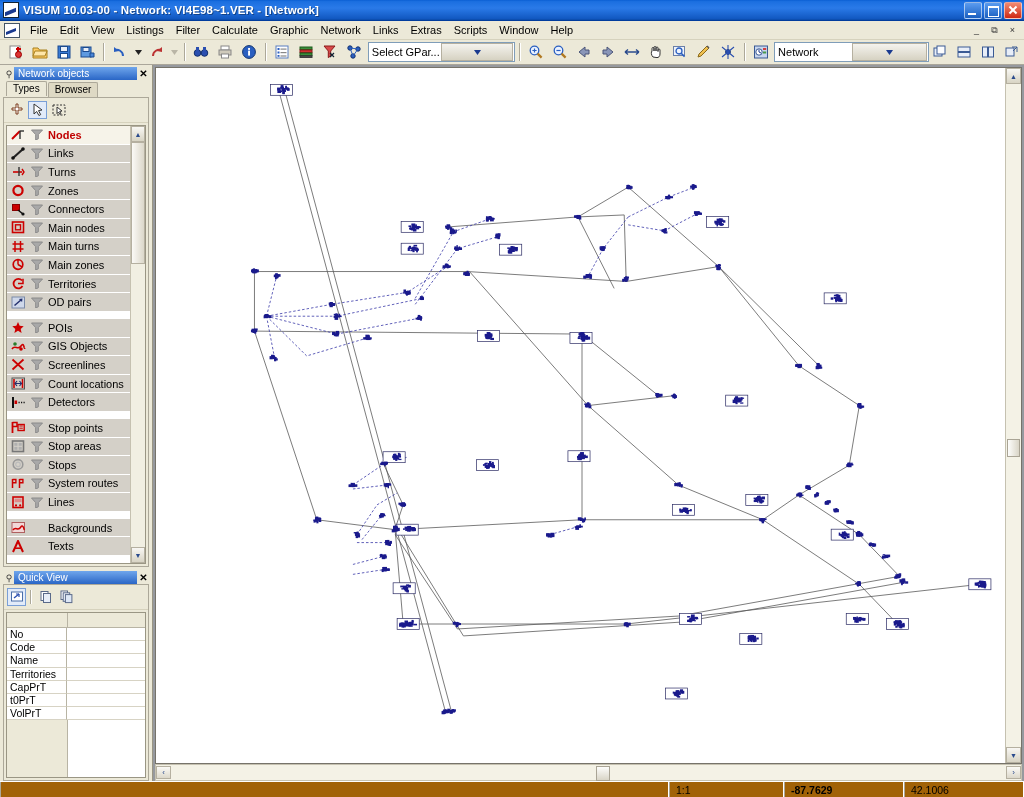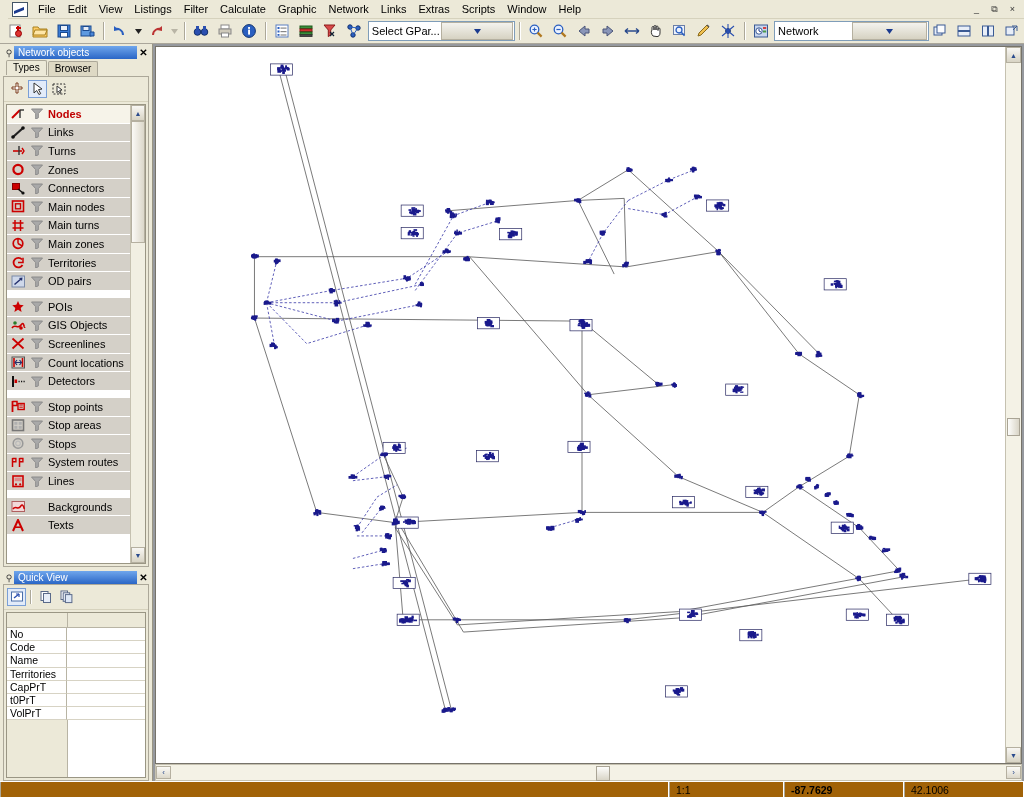--- a/index.html
+++ b/index.html
@@ -55,21 +55,20 @@
   .wb-max i { left: 3px; top: 3px; width: 9px; height: 8px; background: none;
               border: 1px solid #fff; border-top-width: 2px; }
   .wb-cl i:nth-child(1){ left:3px; top:6px; width:10px; height:2px; transform:rotate(45deg);}
   .wb-cl i:nth-child(2){ left:3px; top:6px; width:10px; height:2px; transform:rotate(-45deg);}
 
   
   .menubar {
     height: 18px; background: #ece9d8;
     display: flex; align-items: center; padding-left: 2px;
     border-bottom: 1px solid #d6d2bd;
-    margin-left: 8px;
   }
   .menu-ico {
     width: 14px; height: 13px; margin: 0 4px 0 2px; flex: none;
     background: #fff; border: 1px solid #456; position: relative;
   }
   .menu-ico::after{
     content:""; position:absolute; left:1px; top:6px; width:10px; height:3px;
     background:#1a3a8f; transform: skewY(-22deg);
   }
   .menu-item {
@@ -276,20 +275,36 @@
   .sb-w2 { width: 120px; font-weight: bold; }
   .sb-w3 { width: 120px; }
 
   .nodebox { fill: #ffffff; stroke: #2b2b64; stroke-width: .7; }
 </style>
 </head>
 <body>
 
 <div id="app">
 
+  <div class="titlebar">
+    <div class="title-ico"></div>
+    <div class="title-text">VISUM 10.03-00 - Network: VI4E98~1.VER - [Network]</div>
+    <div class="win-btns">
+      <div class="win-btn wb-min">
+          <i></i>
+        </div>
+      <div class="win-btn wb-max">
+          <i></i>
+        </div>
+      <div class="win-btn close wb-cl">
+          <i></i>
+          <i></i>
+        </div>
+    </div>
+  </div>
 
   <div class="menubar">
     <div class="menu-ico"></div>
     <div class="menu-item">File</div>
     <div class="menu-item">Edit</div>
     <div class="menu-item">View</div>
     <div class="menu-item">Listings</div>
     <div class="menu-item">Filter</div>
     <div class="menu-item">Calculate</div>
     <div class="menu-item">Graphic</div>

